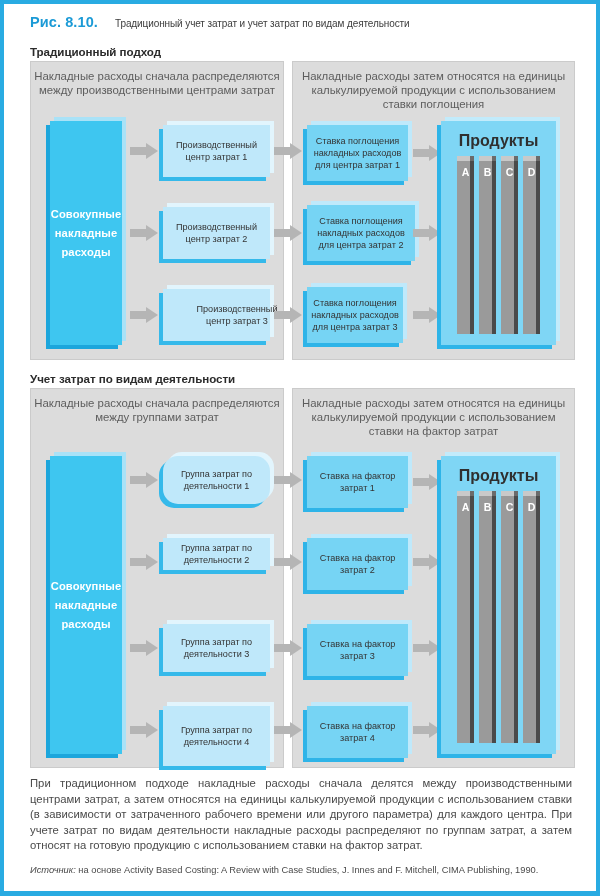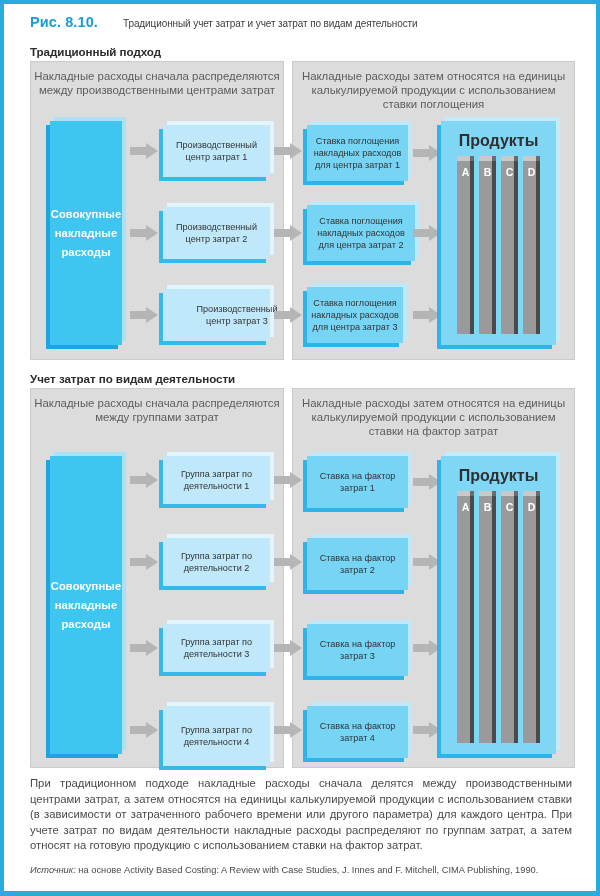--- a/index.html
+++ b/index.html
@@ -16,21 +16,21 @@
     border-right: 4px solid #29abe2;
     border-top: 4px solid #29abe2;
     border-bottom: 5px solid #29abe2;
     overflow: hidden;
   }
 
   
   .title-row {
     position: absolute; left: 0; top: 10px; right: 0;
     padding-left: 26px; padding-right: 10px;
-    display: flex; align-items: baseline; gap: 25px;
+    display: flex; align-items: baseline; gap: 17px;
     white-space: nowrap;
   }
   .fig-num {
     font-size: 14.5px; font-weight: bold; color: #1b9ad6;
     letter-spacing: .1px;
   }
   .fig-title {
     font-size: 10px; color: #3d3d3d; letter-spacing: -.1px;
   }
 
@@ -254,22 +254,22 @@
   <div class="panel" id="panel-2a">
     <div class="panel-cap">Накладные расходы сначала распределяются между группами затрат</div>
   </div>
 
   <div class="panel" id="panel-2b">
     <div class="panel-cap">Накладные расходы затем относятся на единицы калькулируемой продукции с использованием ставки на фактор затрат</div>
   </div>
 
   <div class="bigblue" id="bigblue-2">Совокупные накладные расходы</div>
 
-  <div class="lbox" style="left:159px;top:452px;width:107px;height:48px;">Группа затрат по деятельности 1</div>
-  <div class="lbox" style="left:159px;top:534px;width:107px;height:48px;">Группа затрат по деятельности 2</div>
+  <div class="lbox" style="left:159px;top:452px;width:107px;height:48px;border-radius:15px;">Группа затрат по деятельности 1</div>
+  <div class="lbox" style="left:159px;top:534px;width:107px;height:32px;">Группа затрат по деятельности 2</div>
   <div class="lbox" style="left:159px;top:620px;width:107px;height:48px;">Группа затрат по деятельности 3</div>
   <div class="lbox" style="left:159px;top:702px;width:107px;height:60px;">Группа затрат по деятельности 4</div>
 
   <div class="lbox mid" style="left:303px;top:452px;width:101px;height:52px;">Ставка на фактор затрат 1</div>
   <div class="lbox mid" style="left:303px;top:534px;width:101px;height:52px;">Ставка на фактор затрат 2</div>
   <div class="lbox mid" style="left:303px;top:620px;width:101px;height:52px;">Ставка на фактор затрат 3</div>
   <div class="lbox mid" style="left:303px;top:702px;width:101px;height:52px;">Ставка на фактор затрат 4</div>
 
   <div class="arrow" style="left:126px;top:468px;">
       <span class="shaft"></span>

